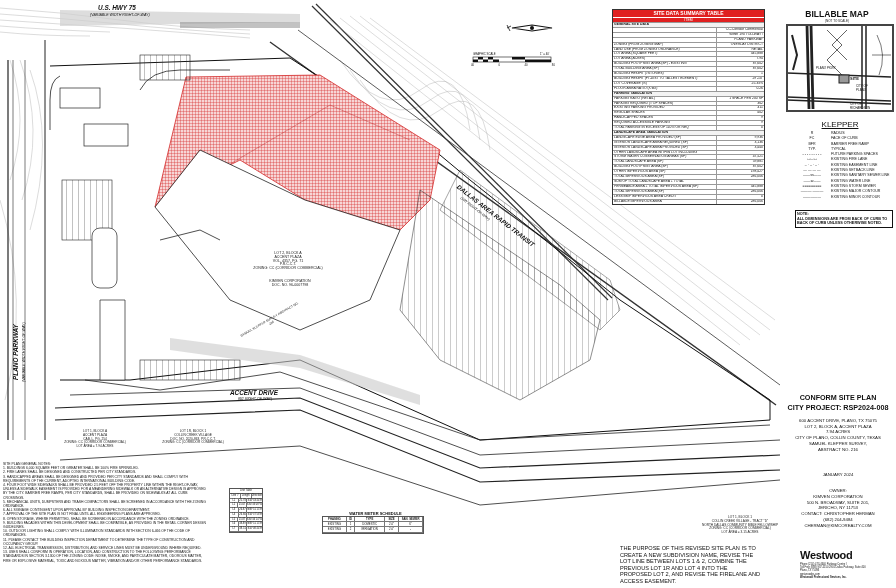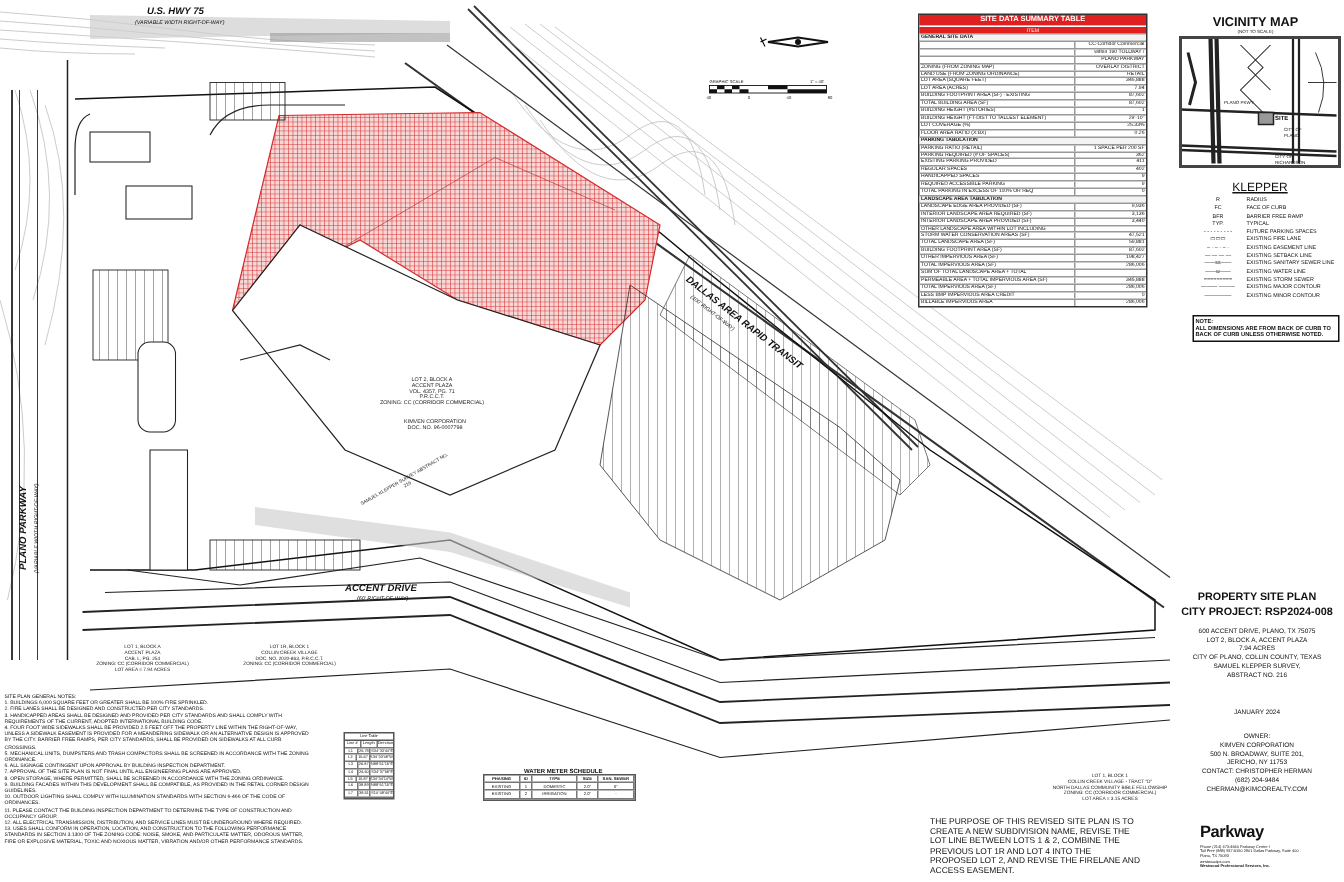--- a/index.html
+++ b/index.html
@@ -372,21 +372,21 @@
         <span class="k">LESS BMP IMPERVIOUS AREA CREDIT</span>
         <span class="v">0</span>
       </div>
       <div class="row">
         <span class="k">  BILLABLE IMPERVIOUS AREA</span>
         <span class="v">286,006</span>
       </div>
     </div>
 </div>
 
-<div id="vic-title" class="abs">VICINITY MAP</div>
+<div id="vic-title" class="abs">BILLABLE MAP</div>
 <div id="vic-sub" class="abs">(NOT TO SCALE)</div>
 <div id="vic-map" class="abs">
   <span class="abs" style="left:28px;top:40px;font-size:3px;">PLANO PKWY</span>
   <span class="abs" style="left:62px;top:50px;font-size:4px;font-weight:bold;">SITE</span>
   <span class="abs" style="left:68px;top:58px;font-size:3px;width:20px;">CITY OF PLANO</span>
   <span class="abs" style="left:62px;top:76px;font-size:3px;width:30px;">CITY OF RICHARDSON</span>
 </div>
 
 <div id="legend-title" class="abs">KLEPPER</div>
 <div id="legend-list" class="abs">
@@ -442,21 +442,21 @@
       <span class="sym">—————</span>
       <span>EXISTING MINOR CONTOUR</span>
     </div>
   </div>
 <div id="note-box" class="abs">
   <div>NOTE:</div>
   <div>ALL DIMENSIONS ARE FROM BACK OF CURB TO BACK OF CURB UNLESS OTHERWISE NOTED.</div>
 </div>
 
 <div id="tb-title" class="abs">
-  <div>PROPERTY SITE PLAN</div>
+  <div>CONFORM SITE PLAN</div>
   <div>CITY PROJECT: RSP2024-008</div>
 </div>
 <div id="tb-addr" class="abs">
   <div>600 ACCENT DRIVE, PLANO, TX 75075</div>
     <div>LOT 2, BLOCK A, ACCENT PLAZA</div>
     <div>7.94 ACRES</div>
     <div>CITY OF PLANO, COLLIN COUNTY, TEXAS</div>
     <div>SAMUEL KLEPPER SURVEY,</div>
     <div>ABSTRACT NO. 216</div>
 </div>
@@ -464,21 +464,21 @@
 <div id="tb-owner" class="abs">
   <div>OWNER:</div>
     <div>KIMVEN CORPORATION</div>
     <div>500 N. BROADWAY, SUITE 201,</div>
     <div>JERICHO, NY 11753</div>
     <div>CONTACT: CHRISTOPHER HERMAN</div>
     <div>(682) 204-9484</div>
     <div>CHERMAN@KIMCOREALTY.COM</div>
 </div>
 <div id="purpose" class="abs">THE PURPOSE OF THIS REVISED SITE PLAN IS TO CREATE A NEW SUBDIVISION NAME, REVISE THE LOT LINE BETWEEN LOTS 1 &amp; 2, COMBINE THE PREVIOUS LOT 1R AND LOT 4 INTO THE PROPOSED LOT 2, AND REVISE THE FIRELANE AND ACCESS EASEMENT.</div>
-<div id="logo" class="abs">Parkway</div>
+<div id="logo" class="abs">Westwood</div>
 <div id="logo-info" class="abs">
   <div>Phone (214) 473-4640   Parkway Centre I</div>
     <div>Toll Free (888) 937-5150   2901 Dallas Parkway, Suite 400</div>
     <div>Plano, TX 75093</div>
     <div>westwoodps.com</div>
     <div style="font-weight:bold">Westwood Professional Services, Inc.</div>
 </div>
 
 <div id="notes" class="abs">
   <div>SITE PLAN GENERAL NOTES:</div>

